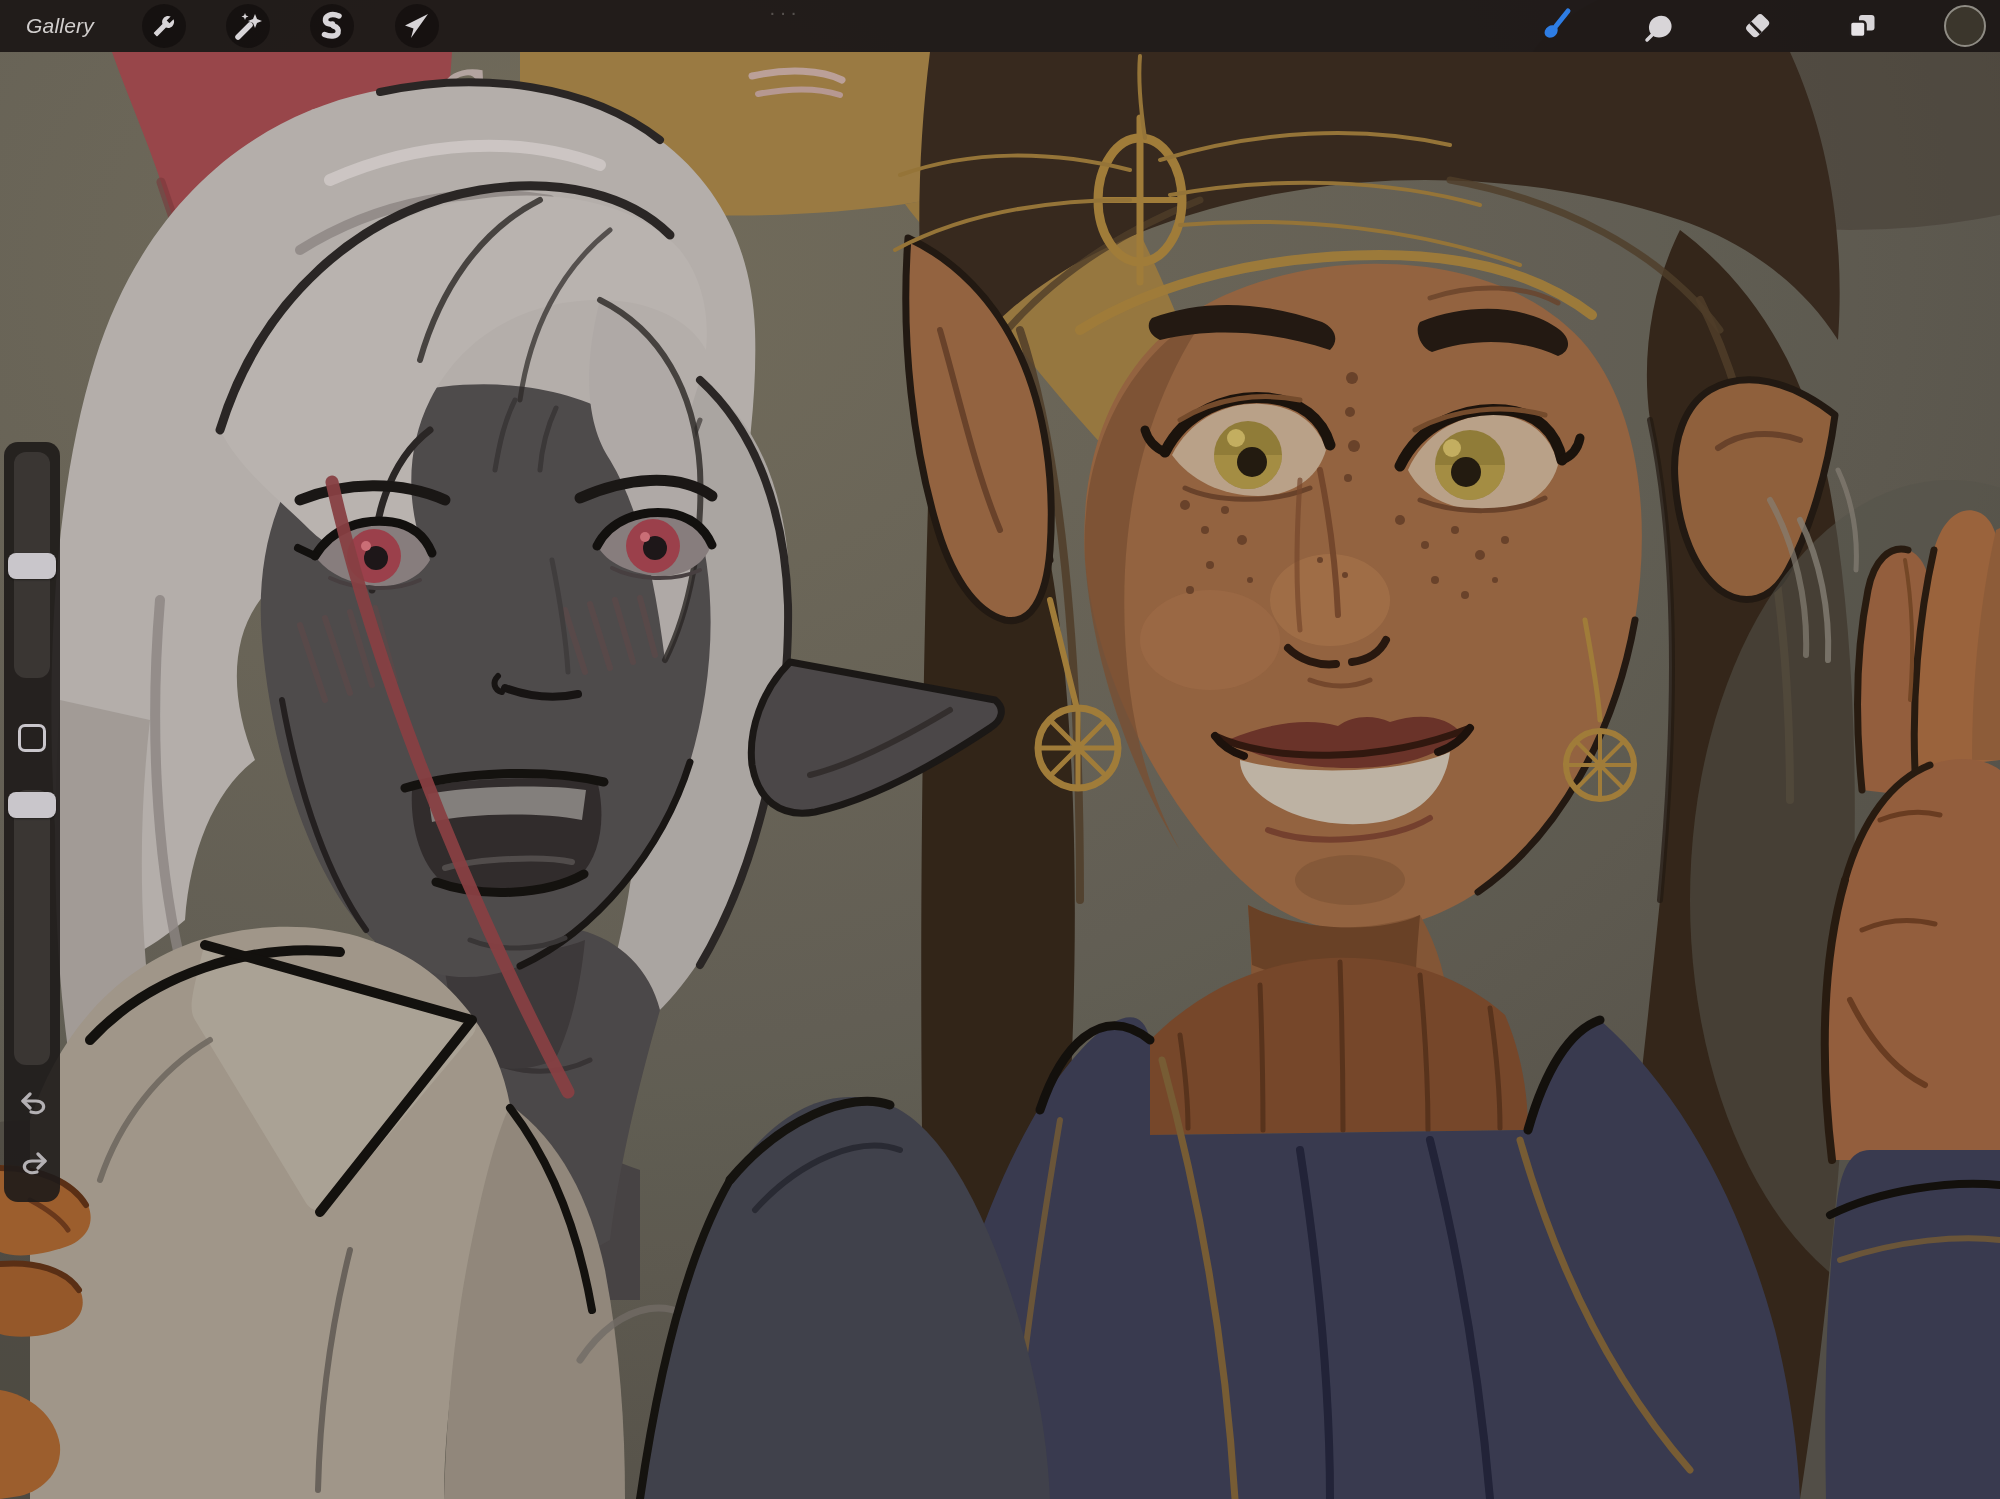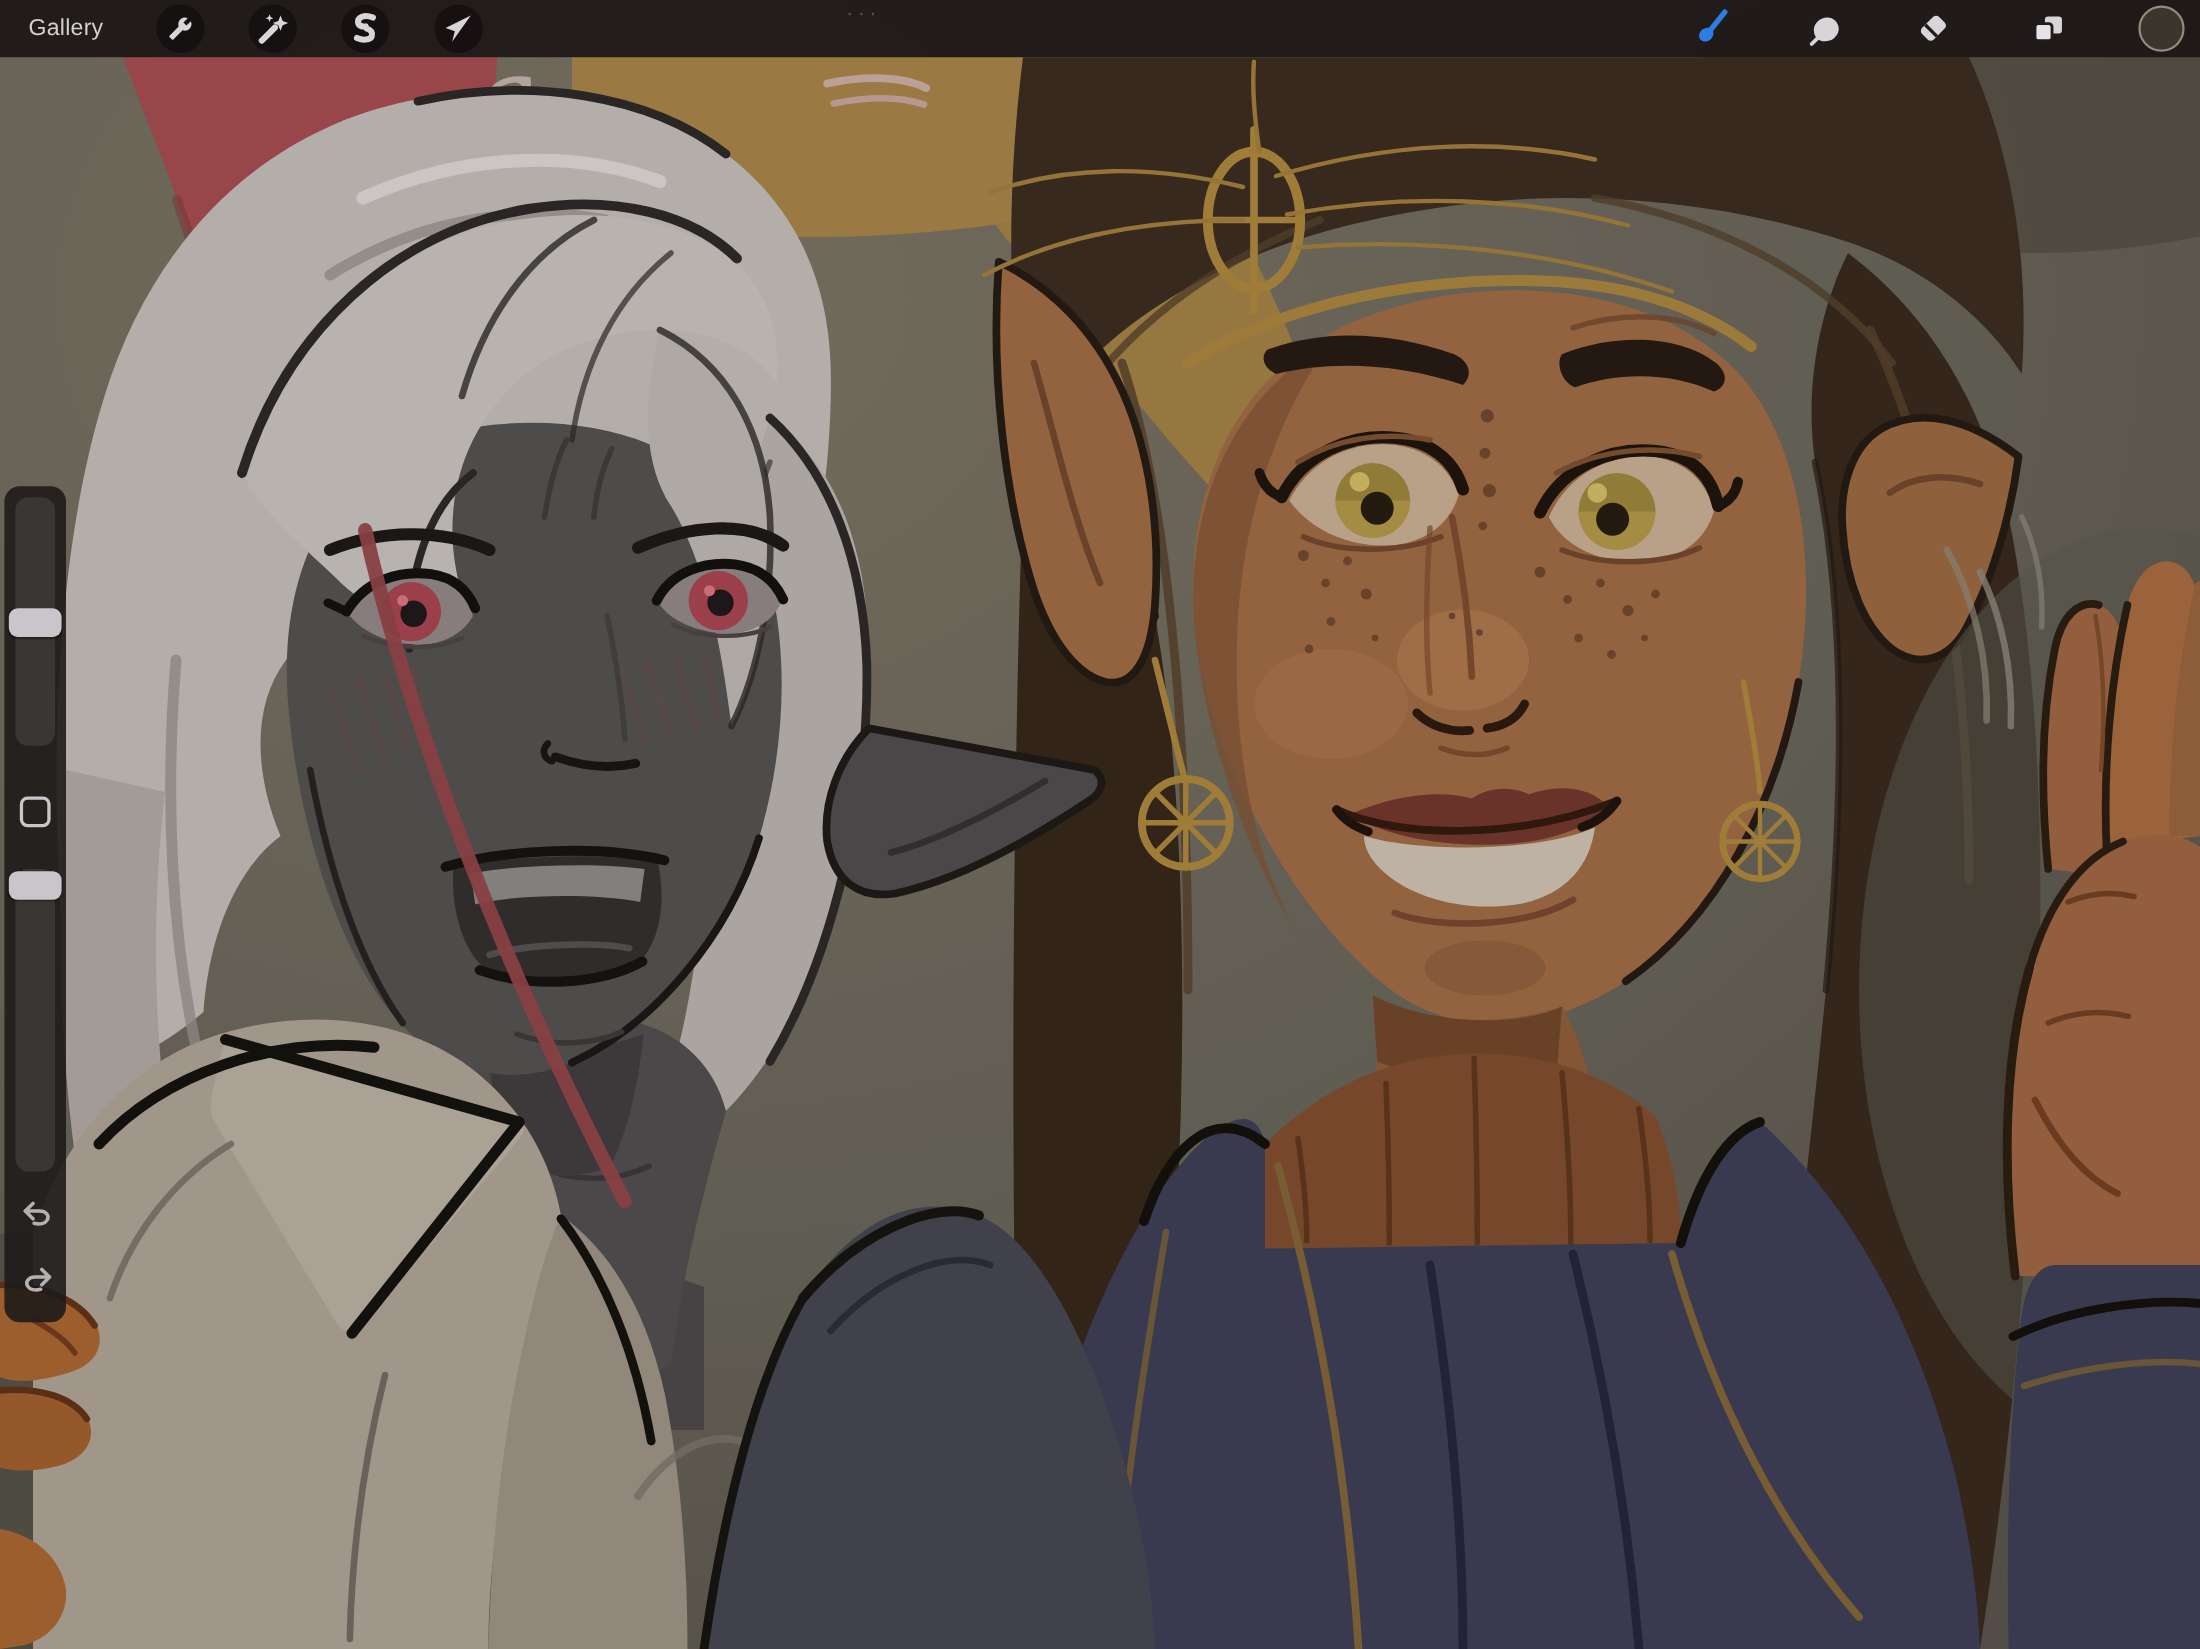--- a/index.html
+++ b/index.html
@@ -4,21 +4,21 @@
 <style>
   html,body{margin:0;padding:0;background:#111;}
   #stage{position:relative;width:2000px;height:1499px;overflow:hidden;
          font-family:"Liberation Sans",sans-serif;background:#6a665b;}
   #artwork{position:absolute;left:0;top:0;width:2000px;height:1499px;display:block;}
   #artwork *{stroke-linecap:round;stroke-linejoin:round;}
   
   .topbar{position:absolute;left:0;top:0;width:2000px;height:52px;
           background:rgba(28,23,22,0.93);z-index:10;}
   .gallery{position:absolute;left:26px;top:0;height:52px;line-height:52px;
-           color:#d2cfce;font-size:21px;letter-spacing:.2px;cursor:default;}
+           color:#d2cfce;font-size:21px;letter-spacing:.2px;cursor:default;font-style:italic;}
   .tool{position:absolute;top:4px;width:44px;height:44px;border-radius:50%;}
   .tool.circled{background:rgba(12,10,9,0.55);}
   .tool svg{position:absolute;left:0;top:0;}
   .drag-dots{position:absolute;left:755px;top:0px;width:60px;height:26px;
              text-align:center;color:rgba(210,205,200,0.30);font-size:20px;
              letter-spacing:4px;line-height:24px;}
   
   .sidebar{position:absolute;left:4px;top:442px;width:56px;height:760px;
            background:rgba(30,27,26,0.90);border-radius:14px;z-index:9;}
   .track{position:absolute;left:10px;width:36px;border-radius:12px;

